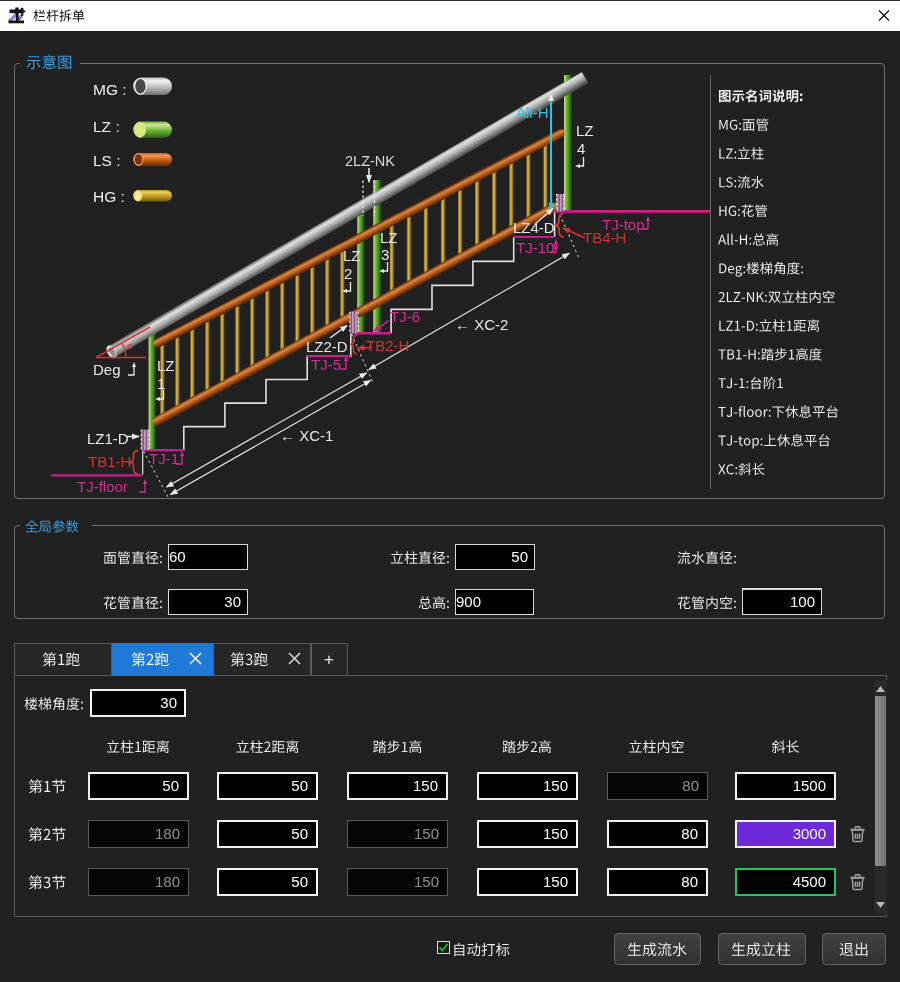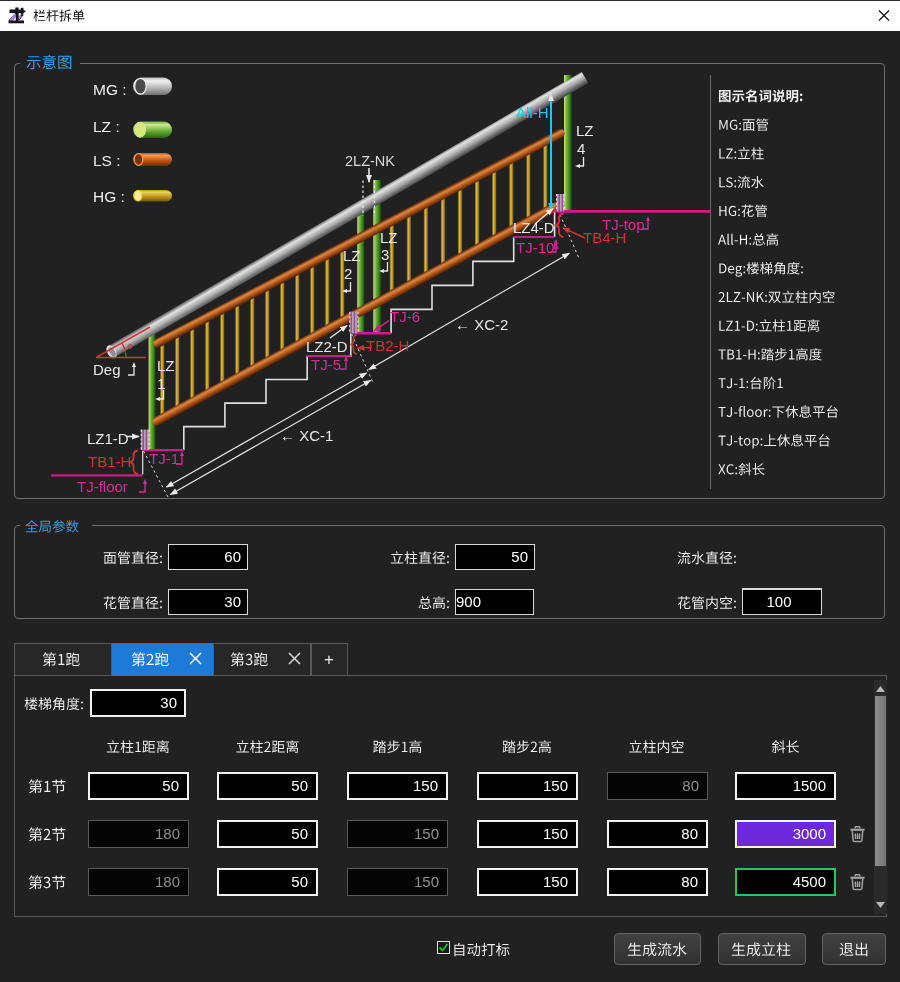--- a/index.html
+++ b/index.html
@@ -20,26 +20,26 @@
     <rect x="15.3" y="7.5" width="3.2" height="6.5" fill="#141414"></rect>
     <rect x="20.8" y="7.8" width="2.6" height="7" fill="#141414"></rect>
     <polygon points="23.2,9.5 25.8,11.3 23.2,13.2" fill="#141414"></polygon>
     <rect x="15.8" y="13" width="2.8" height="8" fill="#141414"></rect>
     <rect x="8.5" y="20.5" width="15.5" height="2.8" fill="#141414"></rect>
   </g>
 </svg>
 
 <div style="position:absolute;left:14px;top:63px;width:869px;height:434px;border:1px solid #6f6f6f;border-radius:4px;"></div>
 <div style="position:absolute;left:14px;top:525px;width:869px;height:92px;border:1px solid #6f6f6f;border-radius:4px;"></div>
-<div style="position:absolute;left:168px;top:544px;width:80px;height:26px;background:#000;border:1px solid #d9d9d9;box-sizing:border-box;color:#fff;font-size:15px;line-height:24px;text-align:right;padding-right:6px;font-family:'Liberation Sans',sans-serif;">60</div>
+<div style="position:absolute;left:168px;top:544px;width:80px;height:26px;background:#000;border:1px solid #d9d9d9;box-sizing:border-box;color:#fff;font-size:15px;line-height:24px;text-align:left;padding-right:6px;font-family:'Liberation Sans',sans-serif;">60</div>
 <div style="position:absolute;left:455px;top:544px;width:80px;height:26px;background:#000;border:1px solid #d9d9d9;box-sizing:border-box;color:#fff;font-size:15px;line-height:24px;text-align:right;padding-right:6px;font-family:'Liberation Sans',sans-serif;">50</div>
 <div style="position:absolute;left:742px;top:544px;width:80px;height:18px;background:#000;border:1px solid #d9d9d9;box-sizing:border-box;color:#fff;font-size:15px;line-height:24px;text-align:right;padding-right:6px;font-family:Liberation Mono, monospace;margin-top:44px;">40</div>
 <div style="position:absolute;left:168px;top:589px;width:80px;height:26px;background:#000;border:1px solid #d9d9d9;box-sizing:border-box;color:#fff;font-size:15px;line-height:24px;text-align:right;padding-right:6px;font-family:'Liberation Sans',sans-serif;">30</div>
 <div style="position:absolute;left:455px;top:589px;width:79px;height:26px;background:#000;border:1px solid #d9d9d9;box-sizing:border-box;color:#fff;font-size:15px;line-height:24px;text-align:left;padding-right:6px;font-family:'Liberation Sans',sans-serif;">900</div>
-<div style="position:absolute;left:742px;top:589px;width:80px;height:26px;background:#000;border:1px solid #d9d9d9;box-sizing:border-box;color:#fff;font-size:15px;line-height:24px;text-align:center;padding-right:6px;font-family:'Liberation Sans',sans-serif;">100</div>
+<div style="position:absolute;left:742px;top:589px;width:80px;height:26px;background:#000;border:1px solid #d9d9d9;box-sizing:border-box;color:#fff;font-size:15px;line-height:24px;text-align:right;padding-right:6px;font-family:'Liberation Sans',sans-serif;">100</div>
 <div style="position:absolute;left:14px;top:675px;width:873px;height:242px;border:1px solid #5a5a5a;box-sizing:border-box;"></div>
 <div style="position:absolute;left:14px;top:643px;width:98px;height:32px;background:#272727;border:1px solid #5a5a5a;border-bottom:none;box-sizing:border-box;"></div>
 <div style="position:absolute;left:112px;top:643px;width:101px;height:33px;background:#1e7ad6;box-sizing:border-box;"></div>
 <div style="position:absolute;left:213px;top:643px;width:98px;height:32px;background:#272727;border:1px solid #5a5a5a;border-bottom:none;box-sizing:border-box;"></div>
 <div style="position:absolute;left:311px;top:643px;width:37px;height:32px;background:#272727;border:1px solid #5a5a5a;border-bottom:none;box-sizing:border-box;"></div>
 <div style="position:absolute;left:90px;top:689px;width:96px;height:28px;background:#000;border:2px solid #f2f2f2;box-sizing:border-box;color:#fff;font-size:15px;line-height:24px;text-align:right;padding-right:7px;font-family:'Liberation Sans',sans-serif;">30</div>
 <div style="position:absolute;left:88px;top:772px;width:101px;height:28px;background:#000;border:2px solid #f2f2f2;color:#fff;line-height:24px;box-sizing:border-box;font-size:15px;text-align:right;padding-right:8px;font-family:'Liberation Sans',sans-serif;">50</div>
 <div style="position:absolute;left:217px;top:772px;width:101px;height:28px;background:#000;border:2px solid #f2f2f2;color:#fff;line-height:24px;box-sizing:border-box;font-size:15px;text-align:right;padding-right:8px;font-family:'Liberation Sans',sans-serif;">50</div>
 <div style="position:absolute;left:347px;top:772px;width:101px;height:28px;background:#000;border:2px solid #f2f2f2;color:#fff;line-height:24px;box-sizing:border-box;font-size:15px;text-align:right;padding-right:8px;font-family:'Liberation Sans',sans-serif;">150</div>
 <div style="position:absolute;left:477px;top:772px;width:101px;height:28px;background:#000;border:2px solid #f2f2f2;color:#fff;line-height:24px;box-sizing:border-box;font-size:15px;text-align:right;padding-right:8px;font-family:'Liberation Sans',sans-serif;">150</div>

